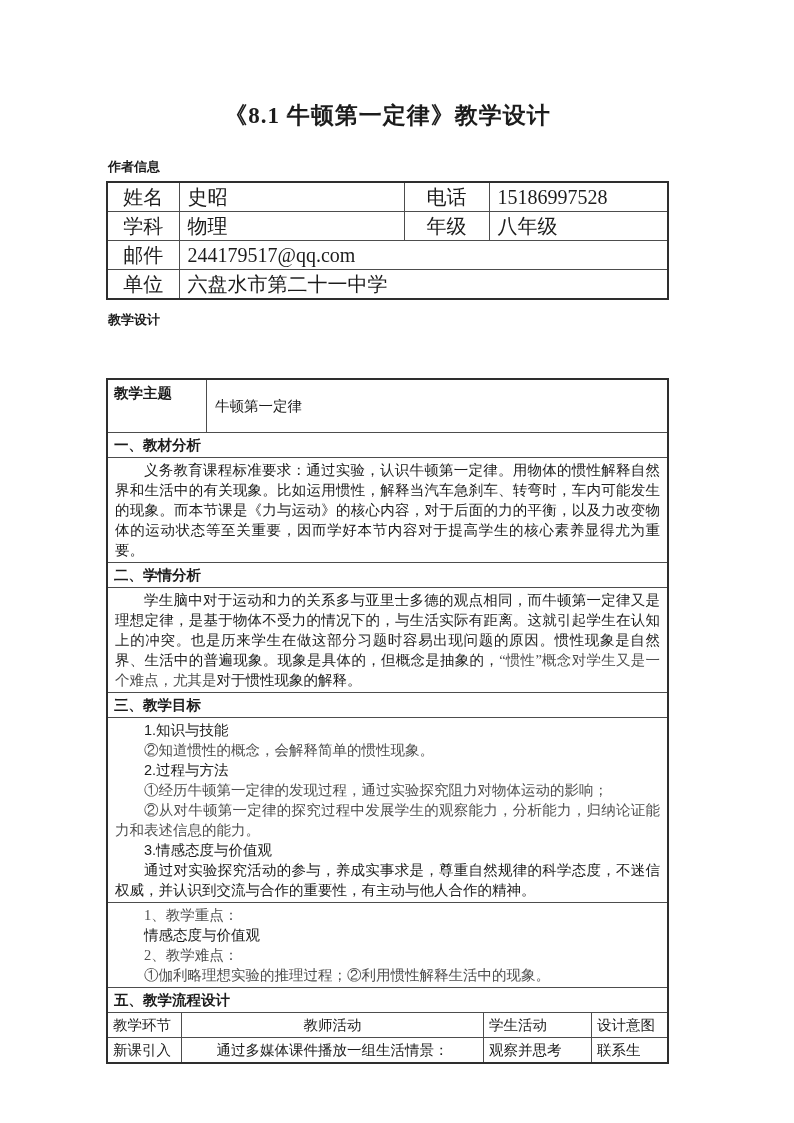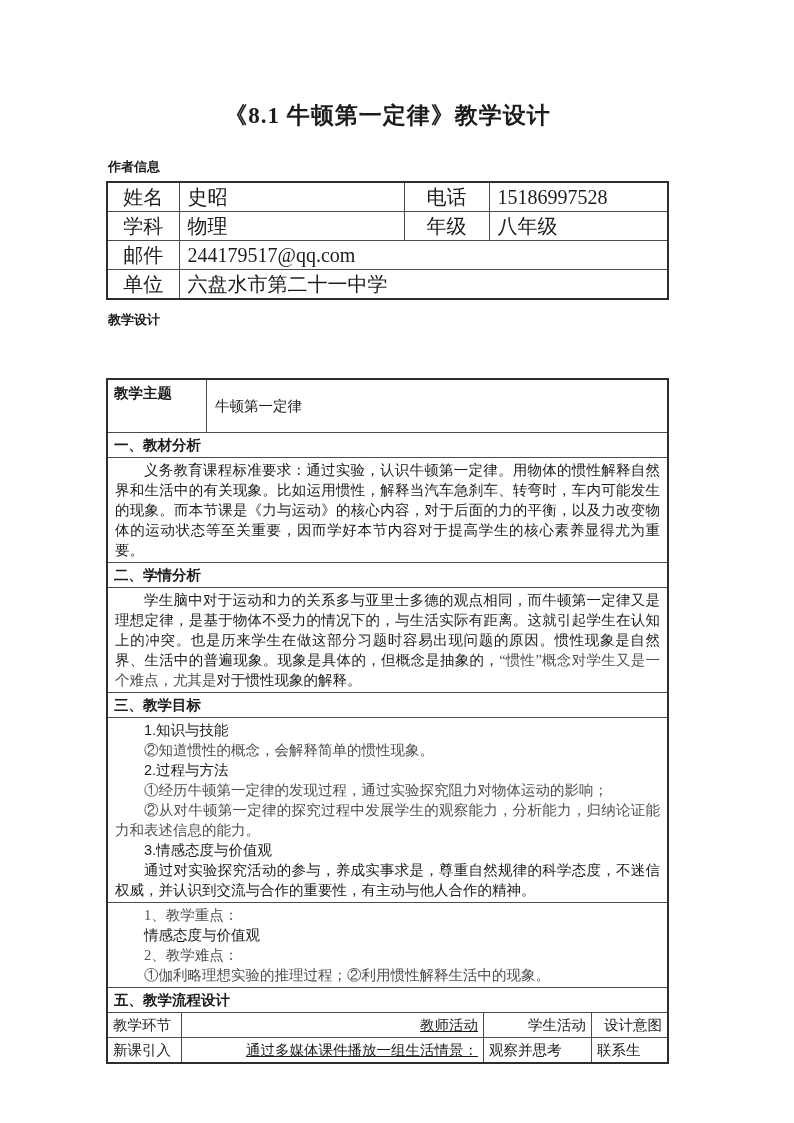--- a/index.html
+++ b/index.html
@@ -31,24 +31,24 @@
   .theme-value{flex:1;padding:16px 8px;font-size:14.5px;line-height:20px;}
   .hrow{font-weight:bold;font-size:14.5px;padding:2px 6px;line-height:20px;}
   .crow{padding:2px 7px 2px 7px;}
   .crow p{margin:0;text-indent:2em;text-align:justify;font-size:14.5px;line-height:20px;}
   .gray{color:#4f4f4f;font-family:"Liberation Serif","DejaVu Serif",serif;}
   
   .flow-head,.flow-row{display:flex;font-size:14.5px;line-height:20px;}
   .fc{padding:2px 5px;border-left:1px solid #4d4d4d;box-sizing:border-box;}
   .fc:first-child{border-left:none;}
   .fc1{width:73px;text-align:left;}
-  .fc2{width:302px;text-align:right;text-decoration:underline;}
+  .fc2{width:302px;text-align:center;}
   .fc3{width:108px;}
   .fc4{flex:1;}
-  .flow-head .fc3,.flow-head .fc4{text-align:right;}
+  .flow-head .fc3,.flow-head .fc4{text-align:left;}
 </style>
 </head>
 <body>
 
 <div class="page">
   <div class="content">
 
     <h1 class="doc-title">《8.1 牛顿第一定律》教学设计</h1>
 
     <div class="sec-heading">作者信息</div>

